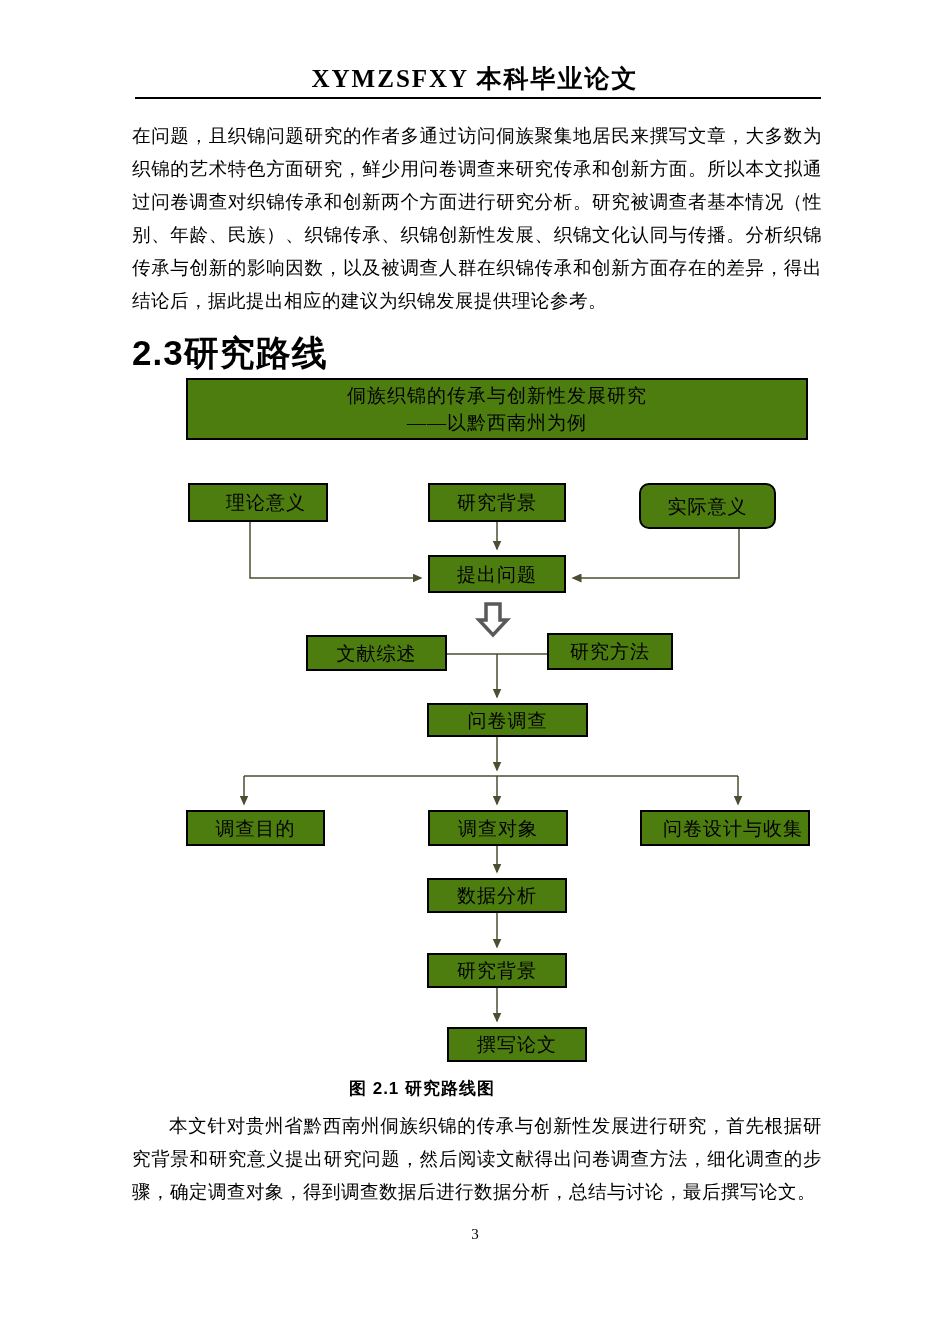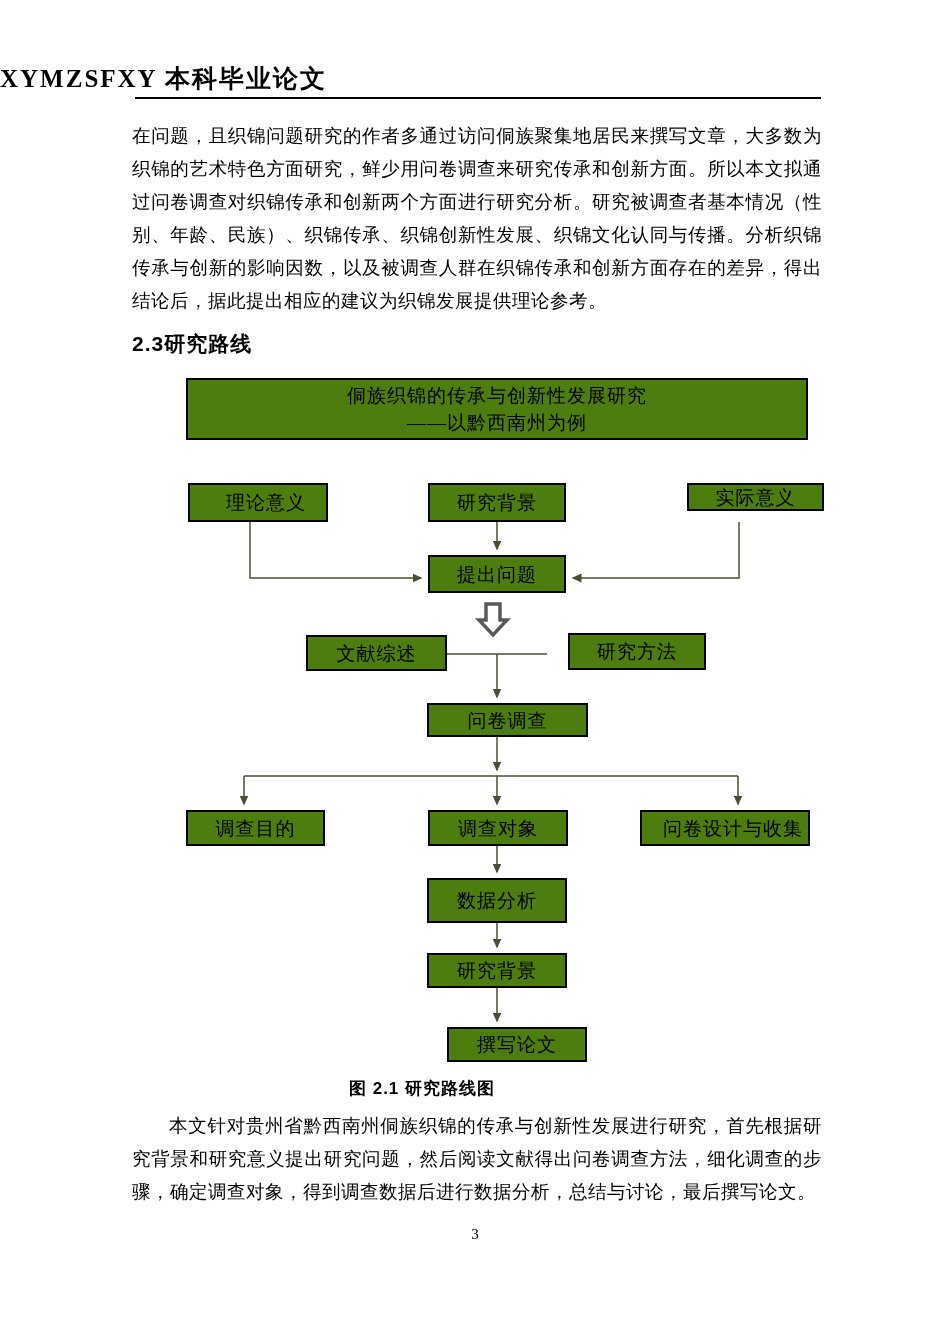--- a/index.html
+++ b/index.html
@@ -3,34 +3,34 @@
 <meta charset="utf-8">
 <style>
   html,body{margin:0;padding:0;background:#ffffff;}
   body{
     width:950px;height:1344px;position:relative;overflow:hidden;
     font-family:"Liberation Serif","DejaVu Serif",serif;color:#000;
   }
   .abs{position:absolute;}
   
   .doc-header{
-    left:0;top:62px;width:950px;text-align:left;
+    left:0;top:62px;width:950px;text-align:center;
     font-size:25px;font-weight:bold;letter-spacing:2px;
   }
   .header-rule{left:135px;top:97px;width:686px;height:2px;background:#000;}
   
   .para{
     left:132px;width:690px;font-size:18.5px;line-height:33px;
     text-align:justify;letter-spacing:0.5px;
   }
   .para-1{top:120px;}
   .para-2{top:1110px;text-indent:2em;}
   
   .section-heading{
-    left:132px;top:330px;font-size:21px;font-weight:bold;
+    left:132px;top:330px;font-size:35px;font-weight:bold;
     font-family:"Liberation Sans","DejaVu Sans",sans-serif;letter-spacing:1px;
   }
   
   .fc-box{
     position:absolute;border:2px solid #000;background:#4d7c0f;box-sizing:border-box;
     display:flex;flex-direction:column;align-items:center;justify-content:center;
     font-size:19px;line-height:27px;letter-spacing:1px;z-index:2;text-align:center;
   }
   .fc-svg{position:absolute;left:0;top:0;z-index:1;}
   
@@ -84,34 +84,34 @@
   <path d="M486,604 L500,604 L500,620 L507,620 L493,635 L479,620 L486,620 Z" fill="#ffffff" stroke="#595959" stroke-width="3.5" stroke-linejoin="miter"></path>
 </svg>
 
 <div class="fc-box" style="left:186px;top:378px;width:622px;height:62px;">
   <span>侗族织锦的传承与创新性发展研究</span>
   <span>——以黔西南州为例</span>
 </div>
 
 <div class="fc-box" style="left:188px;top:483px;width:140px;height:39px;padding-left:16px;">理论意义</div>
 <div class="fc-box" style="left:428px;top:483px;width:138px;height:39px;">研究背景</div>
-<div class="fc-box" style="left:687px;top:483px;width:137px;height:28px;">实际意义</div>
+<div class="fc-box" style="left:639px;top:483px;width:137px;height:46px;border-radius:10px;">实际意义</div>
 
 <div class="fc-box" style="left:428px;top:555px;width:138px;height:38px;">提出问题</div>
 
 <div class="fc-box" style="left:306px;top:635px;width:141px;height:36px;">文献综述</div>
-<div class="fc-box" style="left:568px;top:633px;width:138px;height:37px;">研究方法</div>
+<div class="fc-box" style="left:547px;top:633px;width:126px;height:37px;">研究方法</div>
 
 <div class="fc-box" style="left:427px;top:703px;width:161px;height:34px;">问卷调查</div>
 
 <div class="fc-box" style="left:186px;top:810px;width:139px;height:36px;">调查目的</div>
 <div class="fc-box" style="left:428px;top:810px;width:140px;height:36px;">调查对象</div>
 <div class="fc-box" style="left:640px;top:810px;width:170px;height:36px;padding-left:16px;">问卷设计与收集</div>
 
-<div class="fc-box" style="left:427px;top:878px;width:140px;height:45px;">数据分析</div>
+<div class="fc-box" style="left:427px;top:878px;width:140px;height:35px;">数据分析</div>
 <div class="fc-box" style="left:427px;top:953px;width:140px;height:35px;">研究背景</div>
 <div class="fc-box" style="left:427px;top:1027px;width:140px;height:35px;margin-left:20px;">撰写论文</div>
 
 <div class="abs figure-caption">图 2.1 研究路线图</div>
 
 <div class="abs para para-2">本文针对贵州省黔西南州侗族织锦的传承与创新性发展进行研究，首先根据研究背景和研究意义提出研究问题，然后阅读文献得出问卷调查方法，细化调查的步骤，确定调查对象，得到调查数据后进行数据分析，总结与讨论，最后撰写论文。</div>
 
 <div class="abs page-number">3</div>
 
 </body></html>

